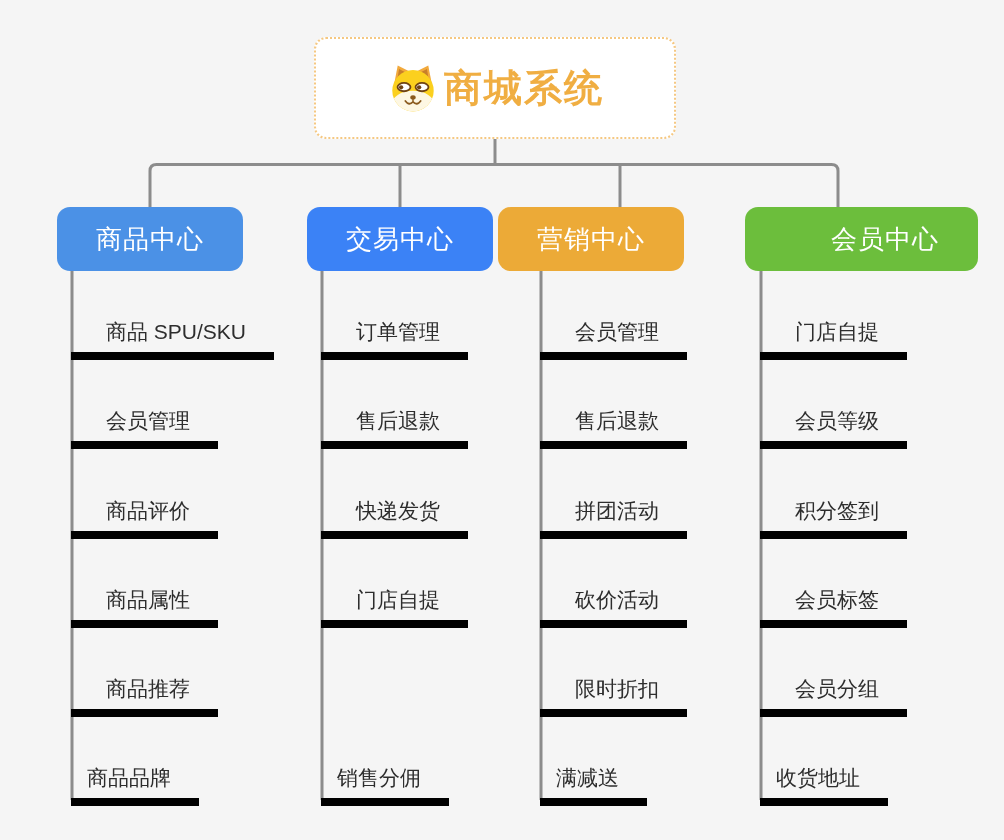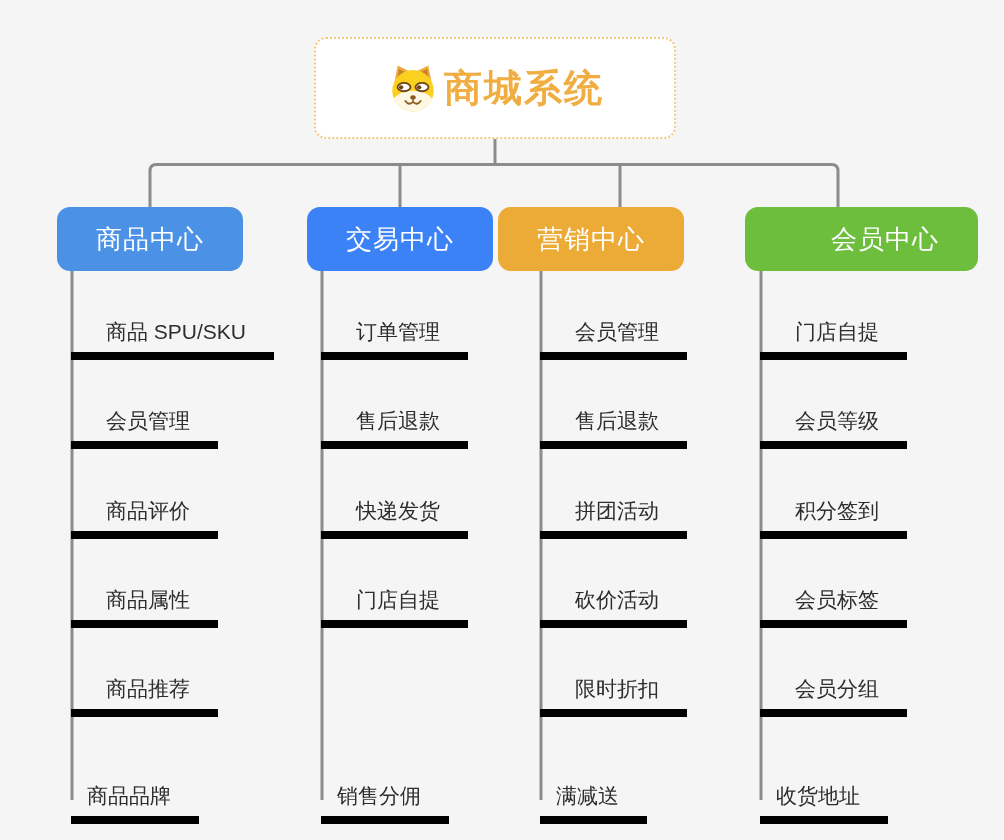--- a/index.html
+++ b/index.html
@@ -73,21 +73,21 @@
   }
   .c1{left:71px;}
   .c2{left:321px;}
   .c3{left:540px;}
   .c4{left:760px;}
   .r1{top:319px;}
   .r2{top:408px;}
   .r3{top:498px;}
   .r4{top:587px;}
   .r5{top:676px;}
-  .r6{top:783px;padding-left:16px;}
+  .r6{top:765px;padding-left:16px;}
 </style>
 </head>
 <body>
 
 <div class="canvas">
 
   <svg class="connectors" viewBox="0 0 1004 840">
     <path d="M495 139 L495 164.5" style="stroke: rgb(140, 140, 140);"></path>
     <path d="M150 207 L150 171 Q150 164.5 156.5 164.5 L831.5 164.5 Q838 164.5 838 171 L838 207" style="stroke: rgb(140, 140, 140);"></path>
     <path d="M400 164.5 L400 207" style="stroke: rgb(140, 140, 140);"></path>

